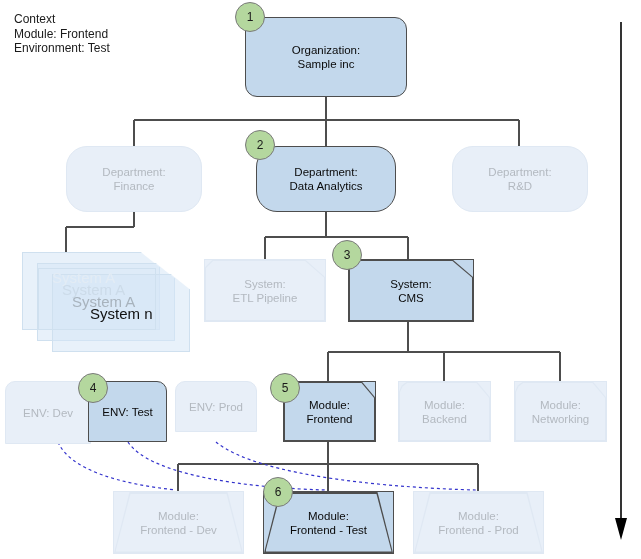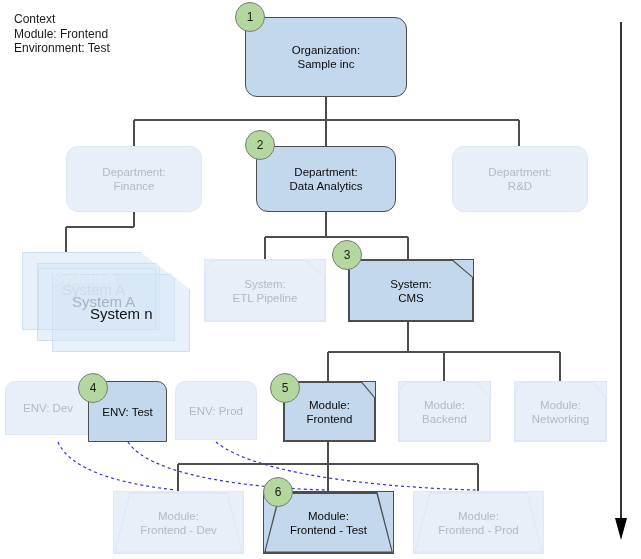--- a/index.html
+++ b/index.html
@@ -59,21 +59,21 @@
     color: #0a0a0a;
   }
   
   .node.faded {
     background: #e8eff8;
     border: 1px solid #dfe8f3;
     color: #b3b9c0;
   }
 
   
-  .shape-rounded { border-radius: 12px; }
+  .shape-rounded { border-radius: 21px; }
 
   
   .shape-envbox { border-radius: 10px 10px 0 0; }
 
   
   .shape-rect { border-radius: 12px; }
 
   
   .shape-chamfer {
     border: none;
@@ -289,30 +289,30 @@
 ETL Pipeline</span>
   </div>
 
   <div class="node active shape-chamfer" style="left:348px; top:259px; width:126px; height:63px;">
     <span class="chamfer-bg"></span>
     <span class="label">System:
 CMS</span>
   </div>
   <div class="badge" style="left:332px; top:240px;">3</div>
 
-  <div class="node faded shape-envbox" style="left:5px; top:381px; width:86px; height:54px;">
+  <div class="node faded shape-envbox" style="left:5px; top:381px; width:86px; height:63px;">
     <span class="label">ENV: Dev</span>
   </div>
 
   <div class="node active shape-envbox" style="left:88px; top:381px; width:79px; height:61px;">
     <span class="label">ENV: Test</span>
   </div>
   <div class="badge" style="left:78px; top:373px;">4</div>
 
-  <div class="node faded shape-envbox" style="left:175px; top:381px; width:82px; height:59px;">
+  <div class="node faded shape-envbox" style="left:175px; top:381px; width:82px; height:51px;">
     <span class="label">ENV: Prod</span>
   </div>
 
   <div class="node active shape-modchamfer" style="left:283px; top:381px; width:93px; height:61px;">
     <span class="chamfer-bg mod"></span>
     <span class="label">Module:
 Frontend</span>
   </div>
   <div class="badge" style="left:270px; top:373px;">5</div>
 

